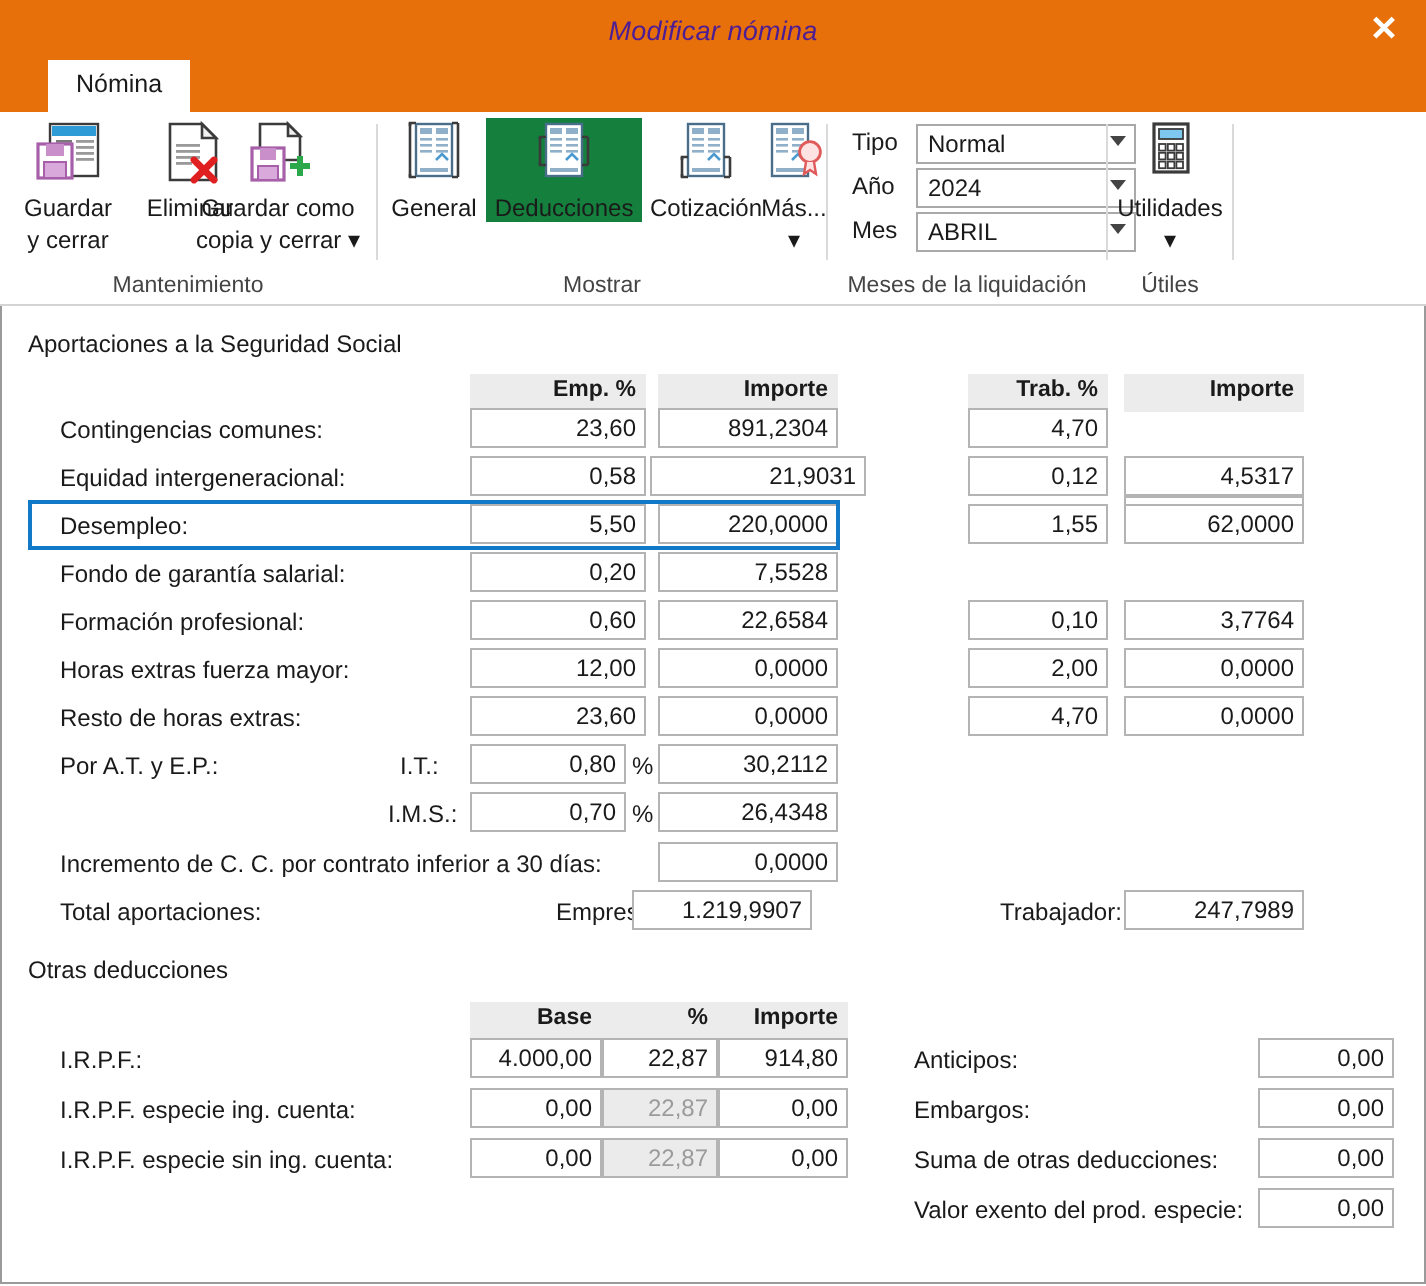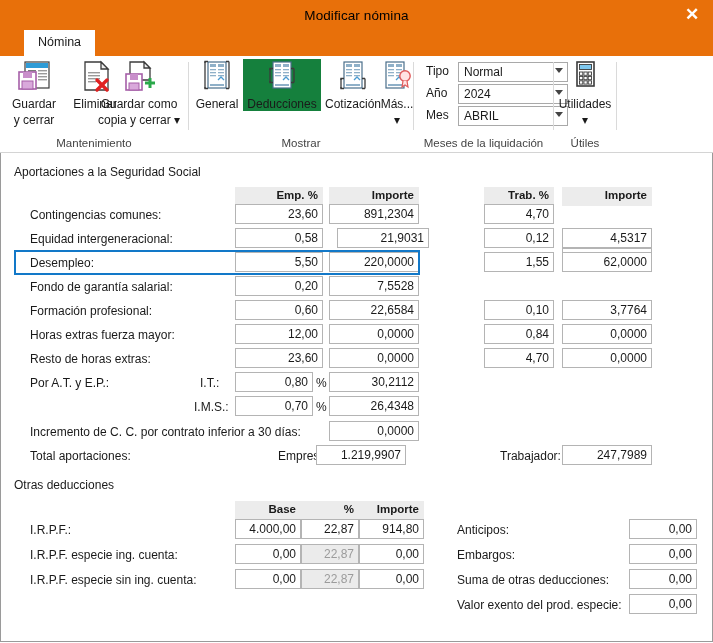--- a/index.html
+++ b/index.html
@@ -29,23 +29,24 @@
     position: relative;
     height: 56px;
     background: #e8700a;
     box-sizing: border-box;
   }
   .title-text {
     position: absolute;
     left: 0; right: 0;
     top: 8px;
     text-align: center;
-    color: #000000;
+    color: #4c1d95;
     font-size: 13.5px;
     letter-spacing: .1px;
+    font-style: italic;
   }
   .close-btn {
     position: absolute;
     right: 6px;
     top: 2px;
     width: 30px;
     height: 26px;
     color: #ffffff;
     font-size: 17px;
     font-weight: bold;
@@ -462,21 +463,21 @@
     <div class="colhdr" style="left:561px; top:34px; width:90px;">Importe</div>
 
     <div class="flabel" style="left:29px; top:55px;">Contingencias comunes:</div>
     <div class="fld" style="left:234px; top:51px; width:88px;">23,60</div>
     <div class="fld" style="left:328px; top:51px; width:90px;">891,2304</div>
     <div class="fld" style="left:483px; top:51px; width:70px;">4,70</div>
     <div class="fld" style="left:561px; top:51px; width:90px;margin-top:44px;">177,4908</div>
 
     <div class="flabel" style="left:29px; top:79px;">Equidad intergeneracional:</div>
     <div class="fld" style="left:234px; top:75px; width:88px;padding-left:25px;">0,58</div>
-    <div class="fld" style="left:336px; top:75px; width:92px;">21,9031</div>
+    <div class="fld" style="left:324px; top:75px; width:108px;">21,9031</div>
     <div class="fld" style="left:483px; top:75px; width:70px;">0,12</div>
     <div class="fld" style="left:561px; top:75px; width:90px;">4,5317</div>
 
     <div class="flabel" style="left:29px; top:103px;">Desempleo:</div>
     <div class="fld" style="left:234px; top:99px; width:88px;">5,50</div>
     <div class="fld" style="left:328px; top:99px; width:90px;">220,0000</div>
     <div class="fld" style="left:483px; top:99px; width:70px;">1,55</div>
     <div class="fld" style="left:561px; top:99px; width:90px;">62,0000</div>
     <div class="rowfocus" style="left:13px; top:97px; width:406px; height:25px;"></div>
 
@@ -486,21 +487,21 @@
 
     <div class="flabel" style="left:29px; top:151px;">Formación profesional:</div>
     <div class="fld" style="left:234px; top:147px; width:88px;">0,60</div>
     <div class="fld" style="left:328px; top:147px; width:90px;">22,6584</div>
     <div class="fld" style="left:483px; top:147px; width:70px;">0,10</div>
     <div class="fld" style="left:561px; top:147px; width:90px;">3,7764</div>
 
     <div class="flabel" style="left:29px; top:175px;">Horas extras fuerza mayor:</div>
     <div class="fld" style="left:234px; top:171px; width:88px;">12,00</div>
     <div class="fld" style="left:328px; top:171px; width:90px;">0,0000</div>
-    <div class="fld" style="left:483px; top:171px; width:70px;">0,84</div>
+    <div class="fld" style="left:483px; top:171px; width:70px;">2,00</div>
     <div class="fld" style="left:561px; top:171px; width:90px;">0,0000</div>
 
     <div class="flabel" style="left:29px; top:199px;">Resto de horas extras:</div>
     <div class="fld" style="left:234px; top:195px; width:88px;">23,60</div>
     <div class="fld" style="left:328px; top:195px; width:90px;">0,0000</div>
     <div class="fld" style="left:483px; top:195px; width:70px;">4,70</div>
     <div class="fld" style="left:561px; top:195px; width:90px;">0,0000</div>
 
     <div class="flabel" style="left:29px; top:223px;">Por A.T. y E.P.:</div>
     <div class="flabel" style="left:199px; top:223px;">I.T.:</div>

